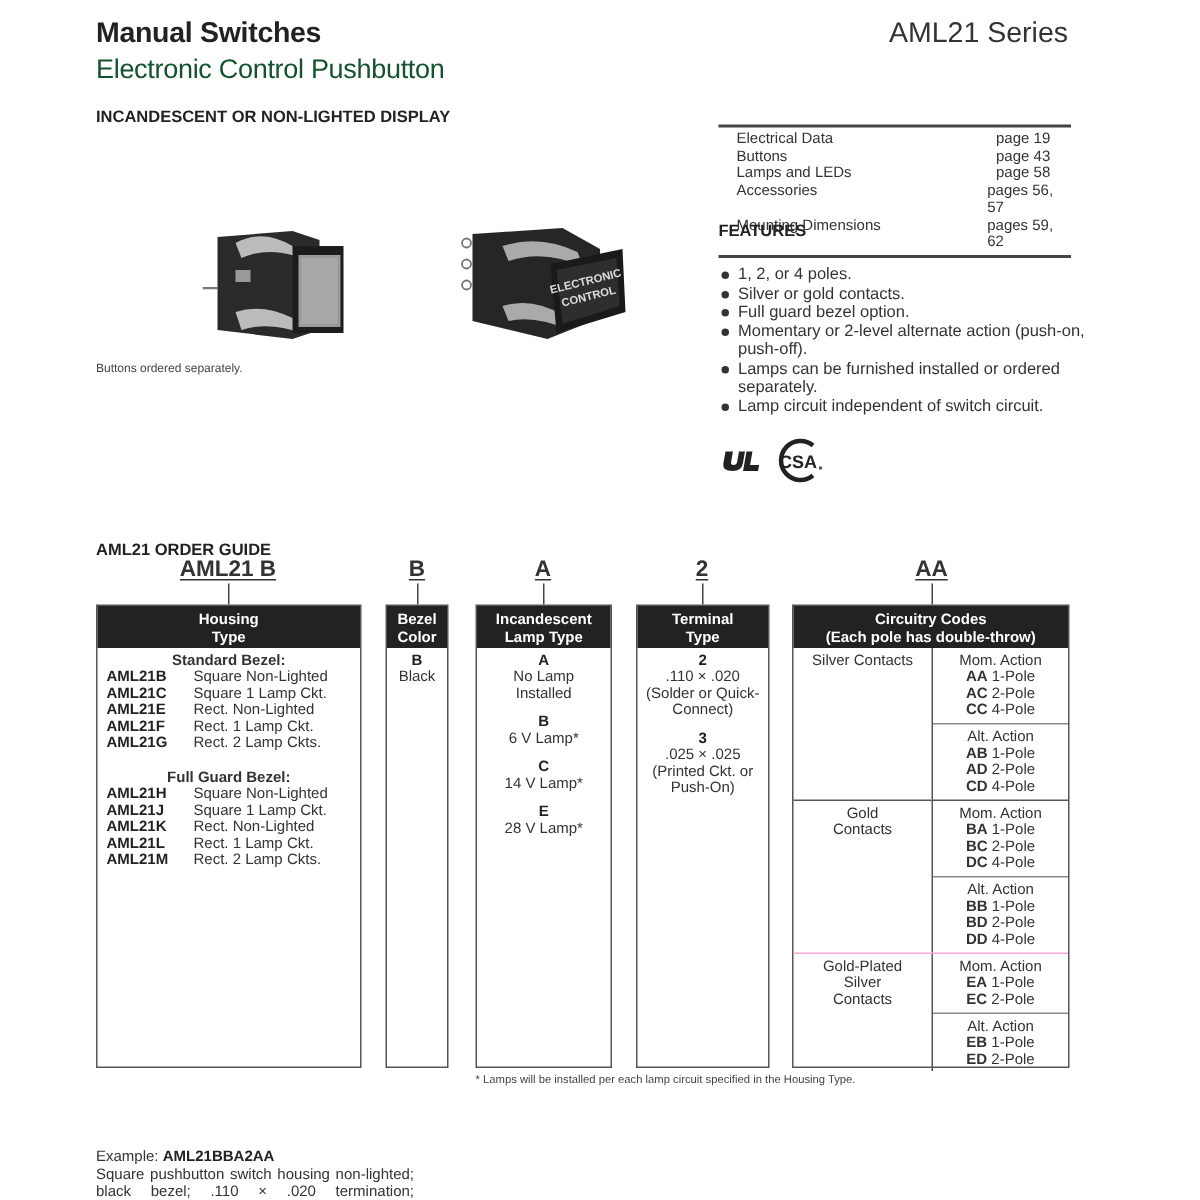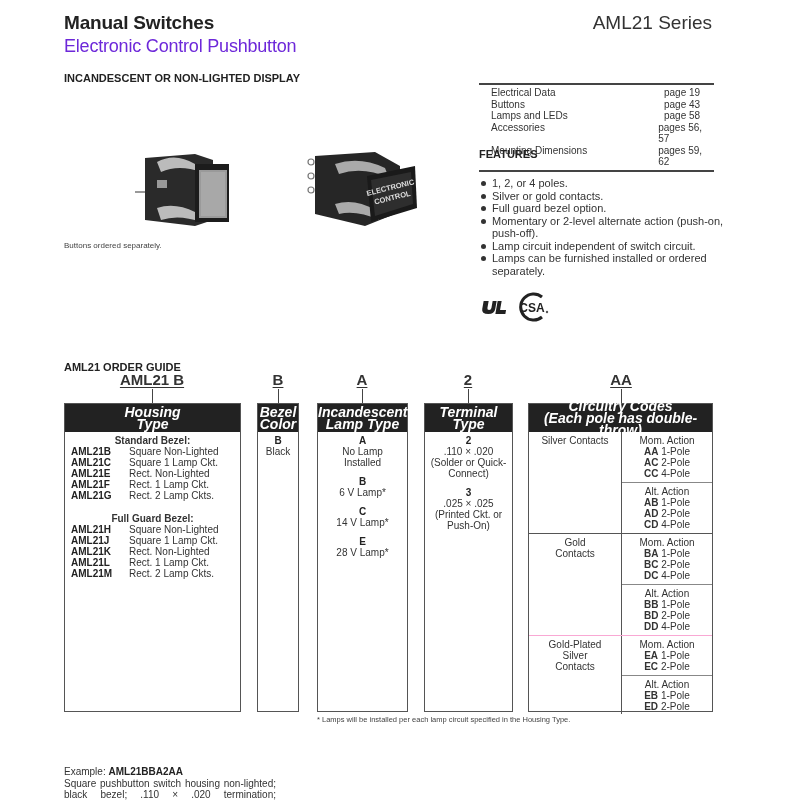--- a/index.html
+++ b/index.html
@@ -2,21 +2,21 @@
 <html><head>
 <meta charset="utf-8">
 <style>
   * { box-sizing: border-box; margin: 0; padding: 0; }
   html, body { width: 800px; height: 800px; background: #ffffff; overflow: hidden; }
   body { position: relative; font-family: "Liberation Sans", sans-serif; color: #333; }
 
   .abs { position: absolute; }
 
   .title { left: 64px; top: 12px; font-size: 19px; font-weight: bold; color: #222; letter-spacing: -0.2px; }
-  .subtitle { left: 64px; top: 36px; font-size: 18px; color: #6d28d9; letter-spacing: -0.2px; }
+  .subtitle { left: 64px; top: 36px; font-size: 18px; color: #14532d; letter-spacing: -0.2px; }
   .series { right: 88px; top: 12px; font-size: 19px; color: #333; }
   .section-head { left: 64px; top: 72px; font-size: 11px; font-weight: bold; color: #222; }
 
   
   .prod { position: absolute; }
   .caption { left: 64px; top: 241px; font-size: 8px; color: #444; }
 
   
   .refs { left: 479px; top: 83px; width: 235px; border-top: 2px solid #444; border-bottom: 2px solid #444; padding: 2px 0 2px 0; }
   .refs .row { display: flex; font-size: 10px; line-height: 11.5px; color: #333; padding-left: 12px; }
@@ -29,21 +29,21 @@
   .features li::before { content: ""; position: absolute; left: 2px; top: 4px; width: 5px; height: 5px; border-radius: 50%; background: #333; }
 
   .certs { left: 481px; top: 290px; display: flex; align-items: center; gap: 8px; }
 
   
   .og-title { left: 64px; top: 361px; font-size: 11px; font-weight: bold; color: #222; }
   .code { font-size: 15px; font-weight: bold; color: #333; text-decoration: underline; text-underline-offset: 2px; position: absolute; top: 371px; transform: translateX(-50%); }
   .stem { position: absolute; width: 1px; background: #444; top: 389px; height: 14px; }
 
   .box { position: absolute; top: 403px; bottom: 88px; border: 1px solid #555; }
-  .box .hd { background: #222; color: #fff; font-weight: bold; font-size: 14px; text-align: center; line-height: 12px; height: 28px; display: flex; flex-direction: column; justify-content: center; font-style: italic; }
+  .box .hd { background: #222; color: #fff; font-weight: bold; font-size: 10px; text-align: center; line-height: 12px; height: 28px; display: flex; flex-direction: column; justify-content: flex-end; }
   .box .bd { font-size: 10px; line-height: 11px; color: #333; text-align: center; }
 
   .housing .bd { text-align: left; padding: 3px 6px; }
   .housing .grp { text-align: center; font-weight: bold; margin-bottom: 0px; }
   .housing .hr { display: flex; }
   .housing .hr .c { width: 58px; font-weight: bold; color: #222; }
   .housing .gap { height: 12px; }
 
   .center-list .item { margin-bottom: 8px; }
   .center-list .item b { display: block; color: #222; }
@@ -113,22 +113,22 @@
     </div>
 </div>
 
 <div class="abs features">
   <h3>FEATURES</h3>
   <ul>
     <li>1, 2, or 4 poles.</li>
     <li>Silver or gold contacts.</li>
     <li>Full guard bezel option.</li>
     <li>Momentary or 2-level alternate action (push-on, push-off).</li>
+    <li>Lamps can be furnished installed or ordered separately.</li>
     <li>Lamp circuit independent of switch circuit.</li>
-    <li>Lamps can be furnished installed or ordered separately.</li>
   </ul>
 </div>
 
 <div class="abs certs">
   <svg width="26" height="16" viewBox="0 0 26 16">
     <path d="M1,2 h5 v7 q0,2 2,2 q2,0 2,-2 v-7 h4 v8 q0,5 -6,5 q-7,0 -7,-5 Z" fill="#222" transform="skewX(-10) translate(2,0)"></path>
     <path d="M15,2 h4 v9 h6 v4 h-10 Z" fill="#222" transform="skewX(-10) translate(2,0)"></path>
   </svg>
   <svg width="34" height="34" viewBox="0 0 34 34">
     <path d="M27,7 A13,13 0 1,0 27,27" fill="none" stroke="#222" stroke-width="3"></path>

